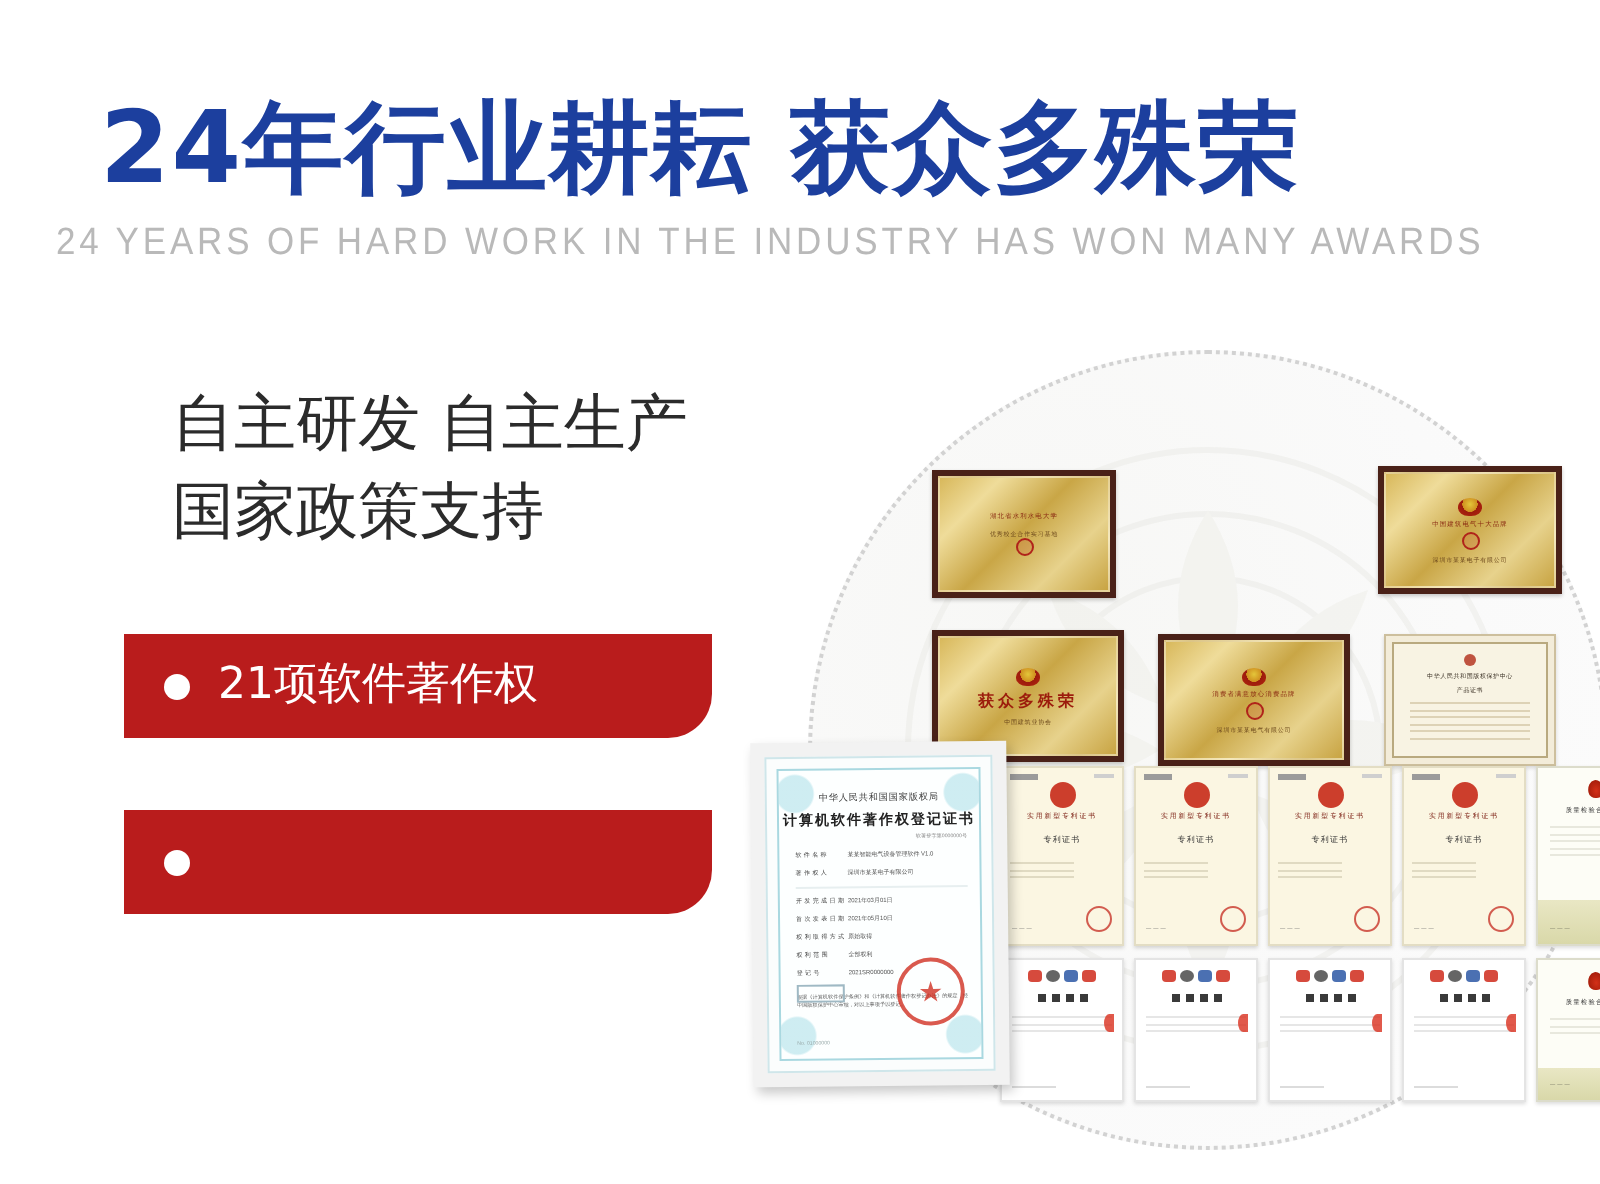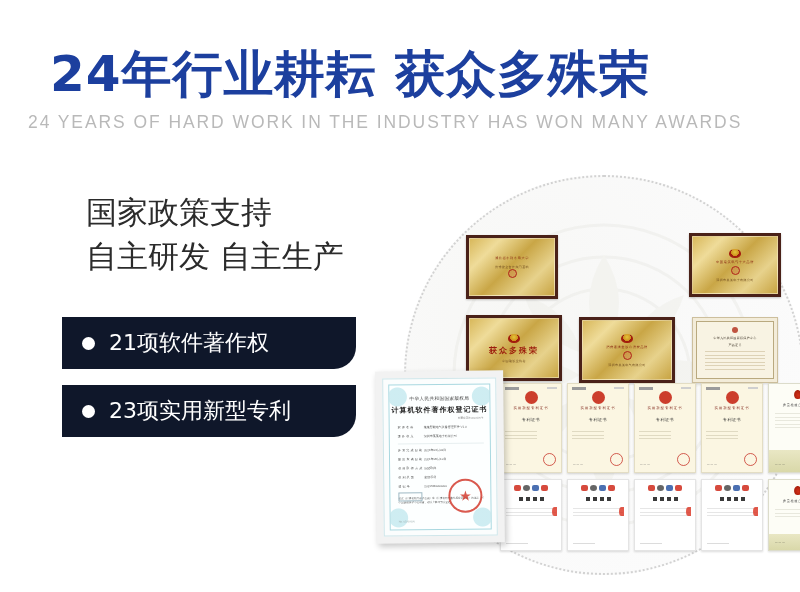--- a/index.html
+++ b/index.html
@@ -28,22 +28,22 @@
 
   
   .lead{position:absolute;left:86px;top:190px;width:330px;}
   .lead-line{
     font-family:"DejaVu Sans","Liberation Sans",sans-serif;
     font-size:31px;line-height:44px;color:#2b2b2b;font-weight:400;white-space:nowrap;
   }
 
   .banners{position:absolute;left:62px;top:317px;}
   .banner{
-    position:relative;width:294px;height:52px;margin-bottom:16px;
-    background:#0f172a;
+    position:relative;width:294px;height:52px;margin-bottom:36px;
+    background:#b91c1c;
     border-radius:0 0 22px 0;
     display:flex;align-items:center;
   }
   .banner .dot{
     width:13px;height:13px;border-radius:50%;background:#fff;
     margin-left:20px;flex:0 0 auto;
   }
   .banner .btxt{
     margin-left:14px;color:#ffffff;
     font-family:"DejaVu Sans","Liberation Sans",sans-serif;
@@ -203,32 +203,31 @@
 <body>
 
 <div id="stage">
 
   <div class="header">
     <div class="head-title">24年行业耕耘 获众多殊荣</div>
     <div class="head-sub">24 YEARS OF HARD WORK IN THE INDUSTRY HAS WON MANY AWARDS</div>
   </div>
 
   <div class="lead">
+    <div class="lead-line">自主研发 自主生产</div>
     <div class="lead-line">国家政策支持</div>
-    <div class="lead-line">自主研发 自主生产</div>
   </div>
 
   <div class="banners">
     <div class="banner">
       <span class="dot"></span>
       <span class="btxt">21项软件著作权</span>
     </div>
     <div class="banner">
       <span class="dot"></span>
-      <span class="btxt">23项实用新型专利</span>
     </div>
   </div>
 
   <div class="collage">
 
     <div class="circle-bg">
       <svg class="circle-orn" viewBox="0 0 396 396">
         <g fill="none" stroke="#ebebe7" stroke-width="3">
           <circle cx="198" cy="198" r="150"></circle>
           <circle cx="198" cy="198" r="118"></circle>

